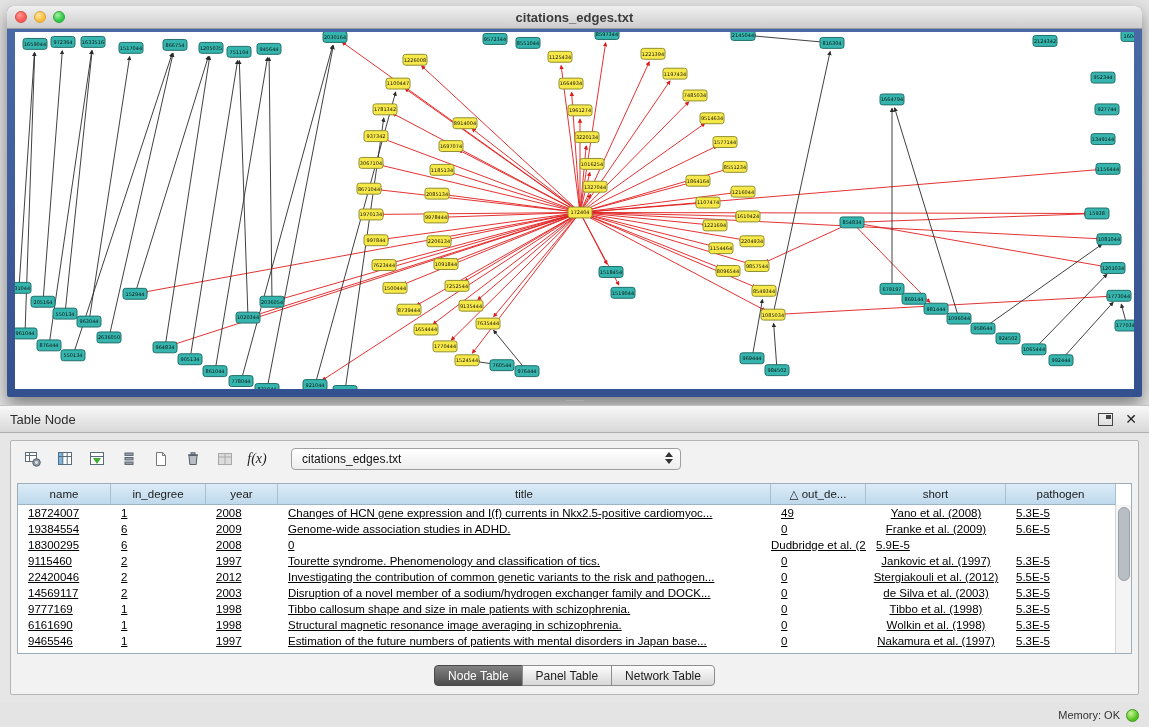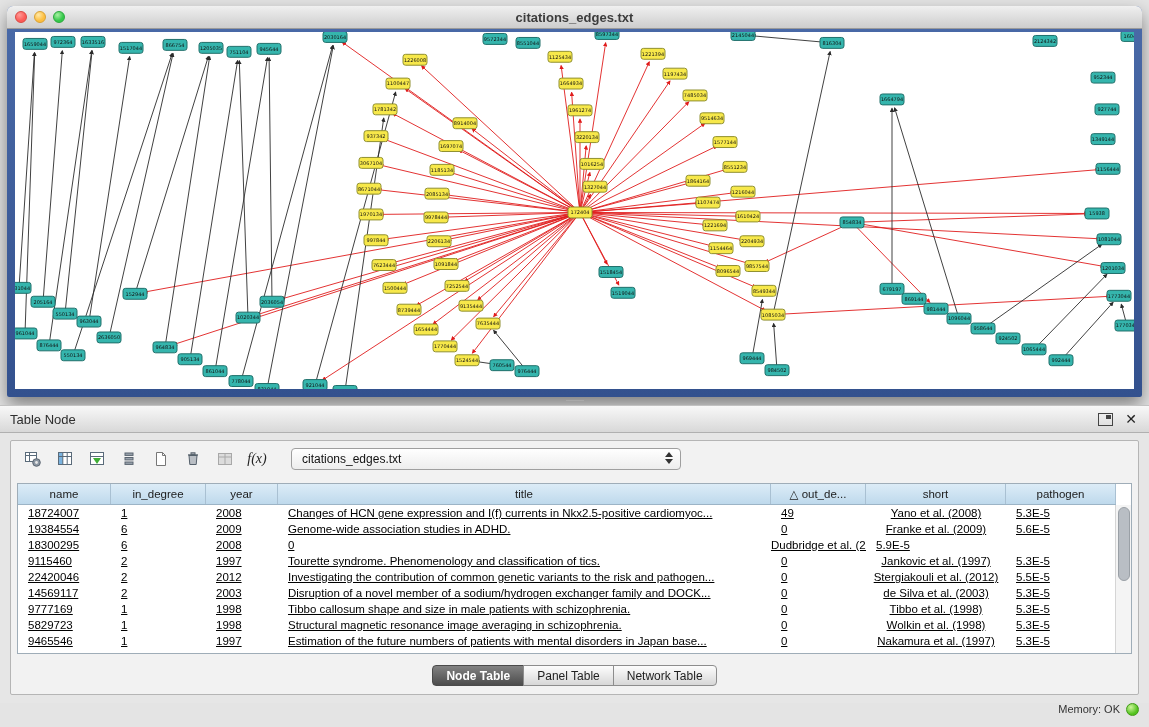--- a/index.html
+++ b/index.html
@@ -93,27 +93,27 @@
   .vscroll{
     position:absolute;top:21px;right:0;bottom:0;width:15px;
     background:#f4f4f4;border-left:1px solid #d5d5d5;
   }
   .vthumb{position:absolute;top:2px;left:2px;width:10px;height:72px;border-radius:6px;background:#b9bec4;border:1px solid #9aa0a6;}
   .tabs-row{position:absolute;bottom:8px;left:0;right:0;display:flex;justify-content:center;}
   .tab{
     font-size:12px;padding:2.5px 13px;border:1px solid #8d8d8d;margin-left:-1px;
     background:linear-gradient(#fdfdfd,#d7d7d7);color:#1e1e1e;white-space:nowrap;
   }
-  .tab:first-child{border-radius:4px 0 0 4px;margin-left:0;font-weight:bold;}
+  .tab:first-child{border-radius:4px 0 0 4px;margin-left:0;}
   .tab:last-child{border-radius:0 4px 4px 0;}
   .tab.active{background:linear-gradient(#828282,#4c4c4c);color:#fff;border-color:#4a4a4a;}
   
   .statusbar{
     position:absolute;bottom:0;left:0;right:0;height:24px;
-    display:flex;justify-content:flex-end;gap:6px;padding-right:10px;box-sizing:border-box;
+    display:flex;align-items:center;justify-content:flex-end;gap:6px;padding-right:10px;box-sizing:border-box;
   }
   .mem-label{font-size:11px;color:#333;}
   .mem-dot{width:11px;height:11px;border-radius:50%;
     background:radial-gradient(circle at 35% 30%,#cdf59b,#52c21d 65%);border:1px solid #3f9a16;}
 </style>
 </head>
 <body>
 
 <div class="net-window">
   <div class="titlebar">
@@ -805,21 +805,21 @@
           <div class="trow">
             <div class="tcell c0">9777169</div>
             <div class="tcell c1">1</div>
             <div class="tcell c2">1998</div>
             <div class="tcell c3">Tibbo callosum shape and size in male patients with schizophrenia.</div>
             <div class="tcell c4">0</div>
             <div class="tcell c5">Tibbo et al. (1998)</div>
             <div class="tcell c6">5.3E-5</div>
           </div>
           <div class="trow">
-            <div class="tcell c0">5829723</div>
+            <div class="tcell c0">6161690</div>
             <div class="tcell c1">1</div>
             <div class="tcell c2">1998</div>
             <div class="tcell c3">Structural magnetic resonance image averaging in schizophrenia.</div>
             <div class="tcell c4">0</div>
             <div class="tcell c5">Wolkin et al. (1998)</div>
             <div class="tcell c6">5.3E-5</div>
           </div>
           <div class="trow">
             <div class="tcell c0">9465546</div>
             <div class="tcell c1">1</div>

